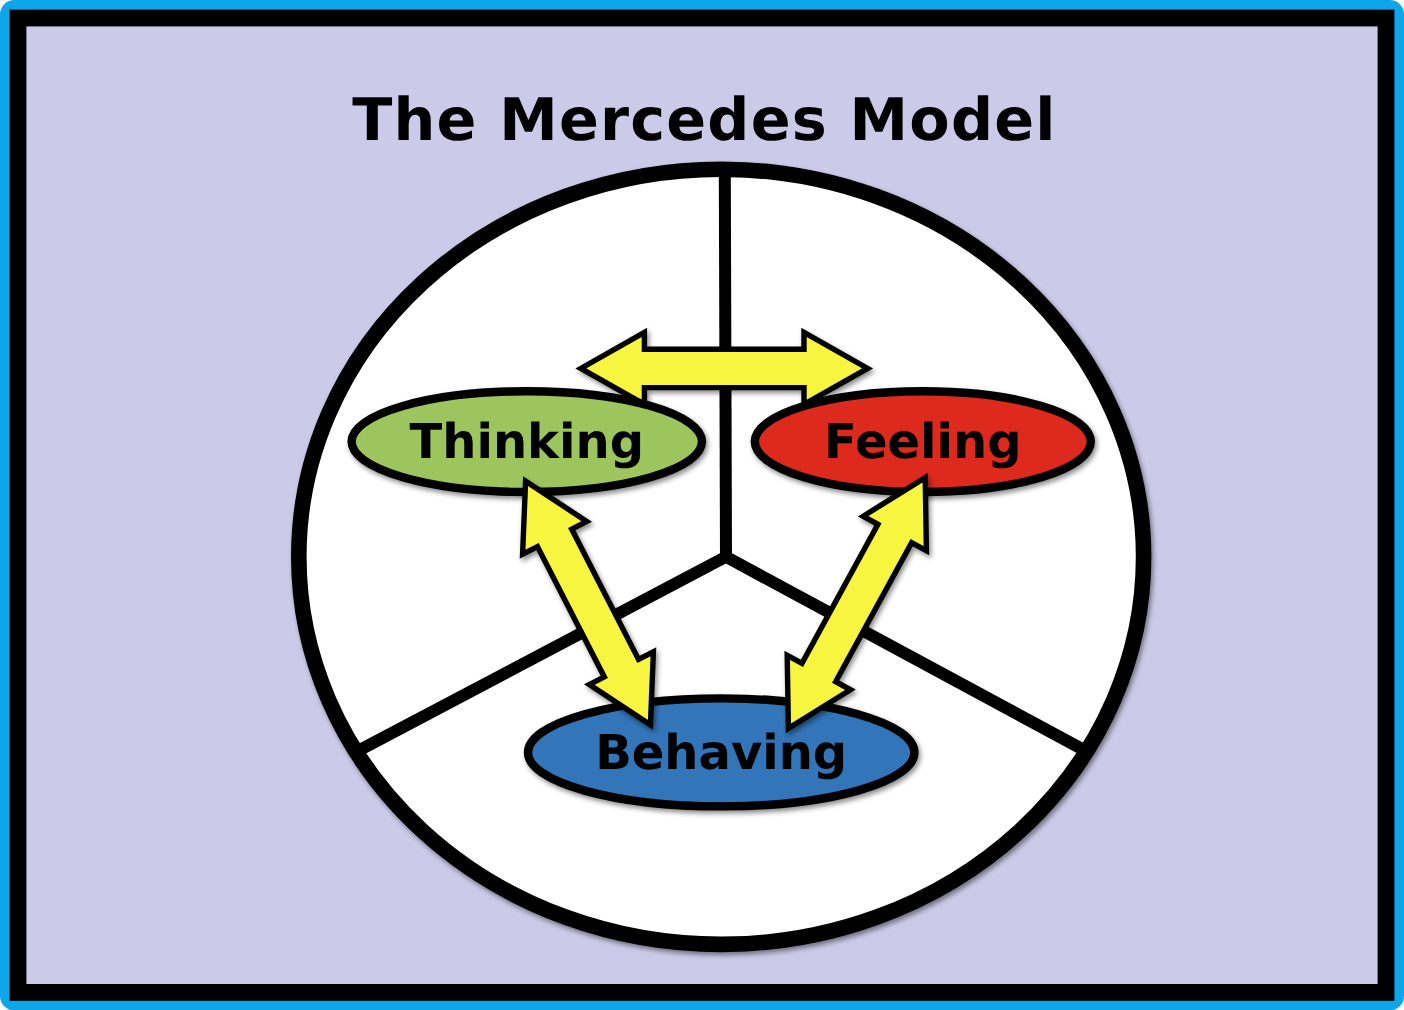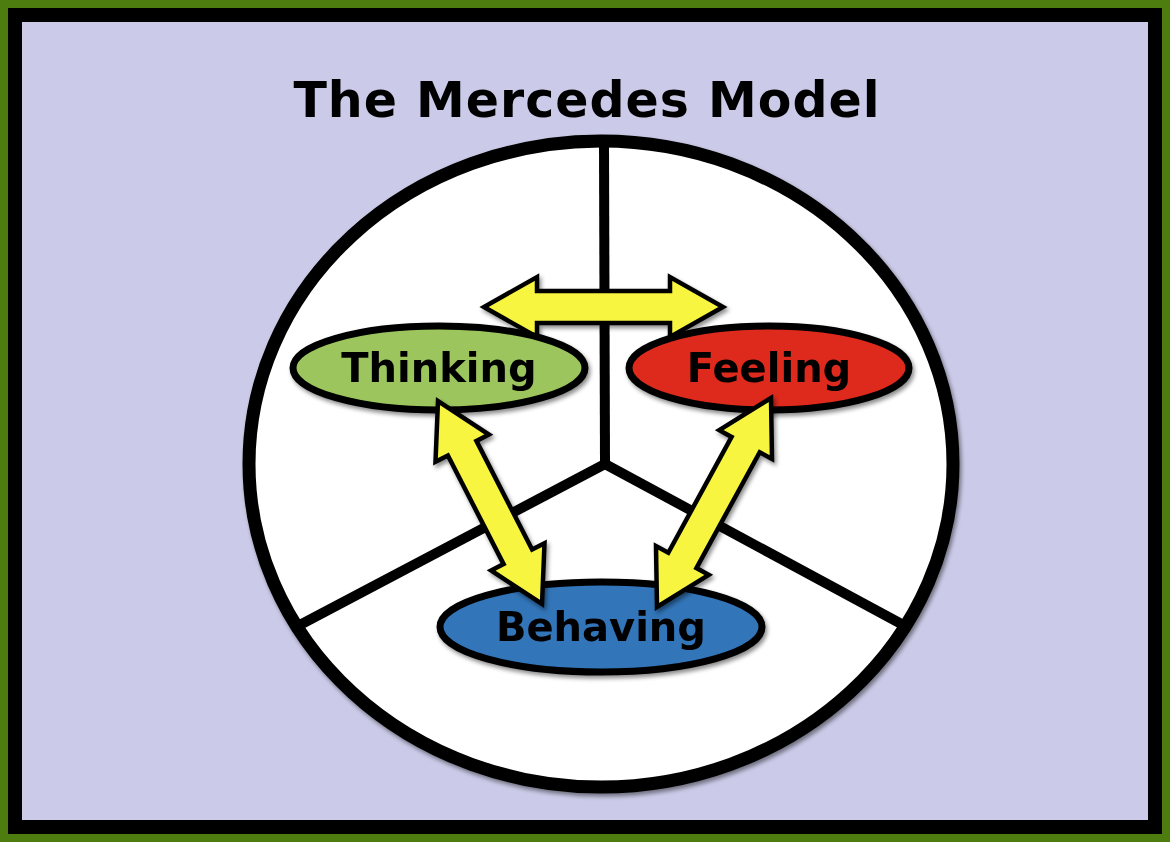--- a/index.html
+++ b/index.html
@@ -1,16 +1,16 @@
 <!DOCTYPE html>
 <html><head>
 <meta charset="utf-8">
 <style>
   html,body{margin:0;padding:0;background:#ffffff;}
-  .stage{position:relative;width:1170px;height:842px;background:#4d7c0f;overflow:hidden;}
+  .stage{position:relative;width:1170px;height:842px;background:#0ea5e9;overflow:hidden;border-radius:12px;}
   svg{display:block;}
   svg text{font-family:"DejaVu Sans","Liberation Sans",sans-serif;font-weight:700;fill:#000;}
   .title-text{font-size:49px;letter-spacing:1px;}
   .node-label{font-size:40px;}
 </style>
 </head>
 <body>
 
 <div class="stage">
   <svg width="1170" height="842" viewBox="0 0 1170 842">

